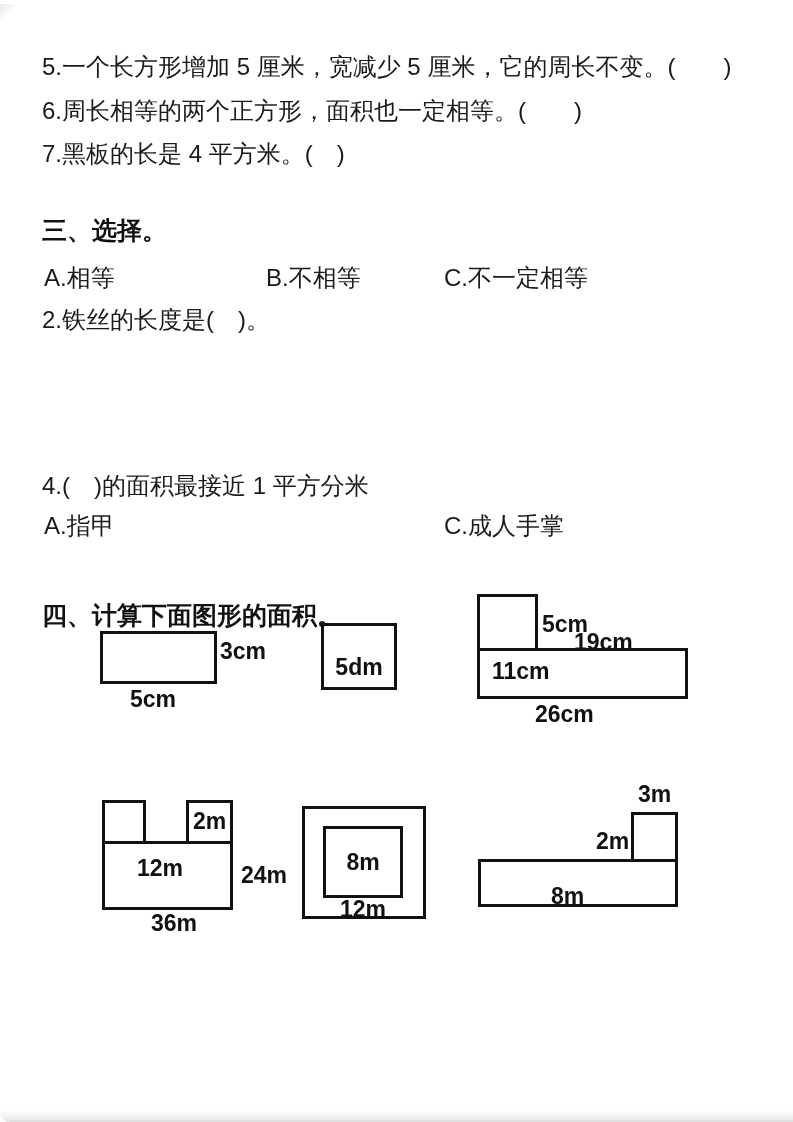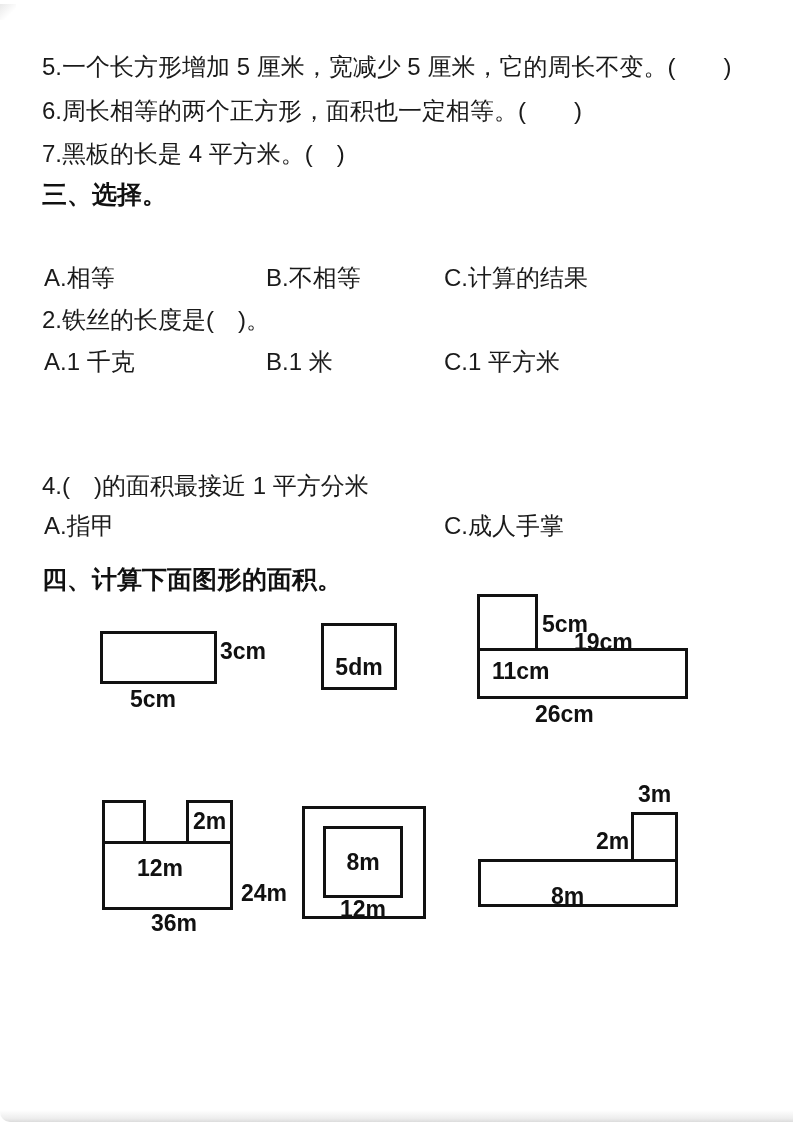--- a/index.html
+++ b/index.html
@@ -16,20 +16,21 @@
     left:42px;
     font-size:24px;
     line-height:30px;
     white-space:nowrap;
     color:#1a1a1a;
   }
   .heading{
     font-weight:bold;
     font-size:25px;
     color:#111111;
+    margin-top:36px;
   }
   .opt-row{position:absolute;left:44px;width:720px;height:30px;}
   .opt-row span{
     position:absolute;top:0;
     font-size:24px;line-height:30px;white-space:nowrap;
   }
   .opt-a{left:0;}
   .opt-b{left:202px;margin-left:20px;}
   .opt-c{left:400px;}
   .shape{
@@ -66,29 +67,24 @@
 
   <div class="line" style="top:52px">5.一个长方形增加 5 厘米，宽减少 5 厘米，它的周长不变。(　　)</div>
   <div class="line" style="top:96px">6.周长相等的两个正方形，面积也一定相等。(　　)</div>
   <div class="line" style="top:139px">7.黑板的长是 4 平方米。(　)</div>
 
   <div class="line heading" style="top:179px">三、选择。</div>
 
   <div class="opt-row" style="top:263px">
     <span class="opt-a">A.相等</span>
     <span class="opt-b">B.不相等</span>
-    <span class="opt-c">C.计算的结果</span>
+    <span class="opt-c">C.不一定相等</span>
   </div>
 
   <div class="line" style="top:305px">2.铁丝的长度是(　)。</div>
-  <div class="opt-row" style="top:347px">
-    <span class="opt-a">A.1 千克</span>
-    <span class="opt-b">B.1 米</span>
-    <span class="opt-c">C.1 平方米</span>
-  </div>
 
 
   <div class="line" style="top:471px">4.(　)的面积最接近 1 平方分米</div>
   <div class="opt-row" style="top:511px">
     <span class="opt-a">A.指甲</span>
     <span class="opt-c">C.成人手掌</span>
   </div>
 
   <div class="line heading" style="top:564px">四、计算下面图形的面积。</div>
 
@@ -104,21 +100,21 @@
   <div class="dim" style="left:542px;top:611px">5cm</div>
   <div class="dim" style="left:574px;top:629px">19cm</div>
   <div class="dim" style="left:492px;top:658px">11cm</div>
   <div class="dim" style="left:535px;top:701px">26cm</div>
 
   <div class="shape" style="left:102px;top:800px;width:44px;height:44px"></div>
   <div class="shape" style="left:186px;top:800px;width:47px;height:44px"></div>
   <div class="shape" style="left:102px;top:841px;width:131px;height:69px"></div>
   <div class="dim dim-center" style="left:186px;top:808px;width:47px">2m</div>
   <div class="dim" style="left:137px;top:855px">12m</div>
-  <div class="dim" style="left:241px;top:880px">24m</div>
+  <div class="dim" style="left:241px;top:862px">24m</div>
   <div class="dim" style="left:151px;top:910px">36m</div>
 
   <div class="shape" style="left:302px;top:806px;width:124px;height:113px"></div>
   <div class="shape" style="left:323px;top:826px;width:80px;height:72px"></div>
   <div class="dim dim-center" style="left:323px;top:849px;width:80px">8m</div>
   <div class="dim dim-center" style="left:323px;top:896px;width:80px">12m</div>
 
   <div class="shape" style="left:631px;top:812px;width:47px;height:50px"></div>
   <div class="shape" style="left:478px;top:859px;width:200px;height:48px"></div>
   <div class="dim" style="left:638px;top:781px">3m</div>

